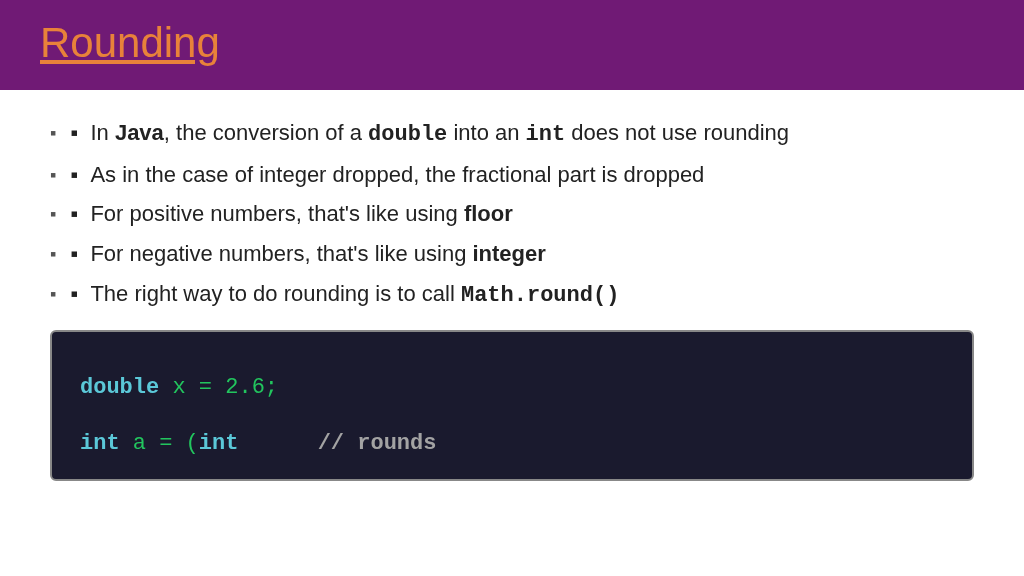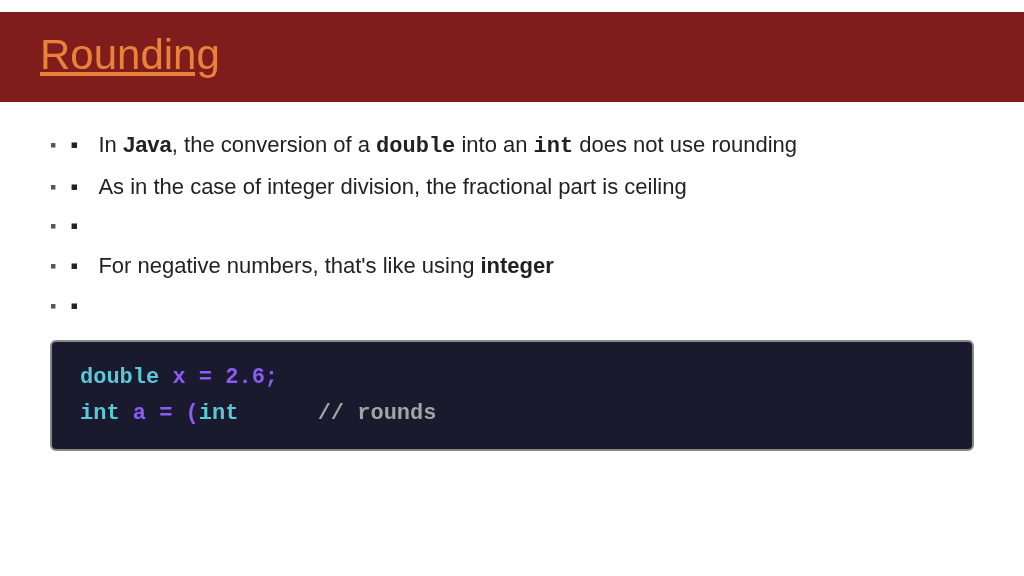--- a/index.html
+++ b/index.html
@@ -10,26 +10,25 @@
 
     body {
       width: 1024px;
       height: 576px;
       background: #ffffff;
       font-family: 'Segoe UI', Arial, sans-serif;
       overflow: hidden;
     }
 
     .header {
-      background: #7f1d1d;
+      background: #701a75;
       padding: 18px 40px 22px 40px;
       min-height: 90px;
       display: flex;
       align-items: center;
-      margin-top: 12px;
     }
 
     .header-title {
       color: #e8823a;
       font-size: 42px;
       font-weight: 400;
       text-decoration: underline;
       text-decoration-color: #e8823a;
     }
 
@@ -56,21 +55,20 @@
       content: '▪';
       color: #555555;
       font-size: 18px;
       margin-right: 14px;
       margin-top: 3px;
       flex-shrink: 0;
     }
 
     .bullet-list li .text-wrap {
       display: block;
-      margin-left: 8px;
     }
 
     .bold-text {
       font-weight: bold;
     }
 
     .code-inline {
       font-family: 'Courier New', Courier, monospace;
       font-weight: bold;
       font-size: 22px;
@@ -92,22 +90,23 @@
       align-items: baseline;
       gap: 0;
     }
 
     .kw-blue {
       color: #5bc8d8;
       font-weight: bold;
     }
 
     .kw-white {
-      color: #8b5cf6;
-      font-weight: bold;
+      color: #22c55e;
+      font-weight: normal;
+      margin-top: 20px;
     }
 
     .kw-green {
       color: #a3a3a3;
       font-weight: bold;
     }
   </style>
 </head>
 <body>
 
@@ -121,37 +120,43 @@
     <li>
       <span>▪&nbsp;&nbsp;</span>
       <span class="text-wrap">
         In <span class="bold-text">Java</span>, the conversion of a <span class="code-inline bold-text">double</span> into an <span class="code-inline bold-text">int</span> does not use rounding
       </span>
     </li>
 
     <li>
       <span>▪&nbsp;&nbsp;</span>
       <span class="text-wrap">
-        As in the case of integer division, the fractional part is ceiling
+        As in the case of integer dropped, the fractional part is dropped
       </span>
     </li>
 
     <li>
       <span>▪&nbsp;&nbsp;</span>
+      <span class="text-wrap">
+        For positive numbers, that's like using <span class="bold-text">floor</span>
+      </span>
     </li>
 
     <li>
       <span>▪&nbsp;&nbsp;</span>
       <span class="text-wrap">
         For negative numbers, that's like using <span class="bold-text">integer</span>
       </span>
     </li>
 
     <li>
       <span>▪&nbsp;&nbsp;</span>
+      <span class="text-wrap">
+        The right way to do rounding is to call <span class="code-inline bold-text">Math.round()</span>
+      </span>
     </li>
 
   </ul>
 
   <div class="code-block">
     <div class="code-line">
       <span class="kw-blue">double</span>
       <span class="kw-white">&nbsp;x = 2.6;</span>
     </div>
     <div class="code-line">

